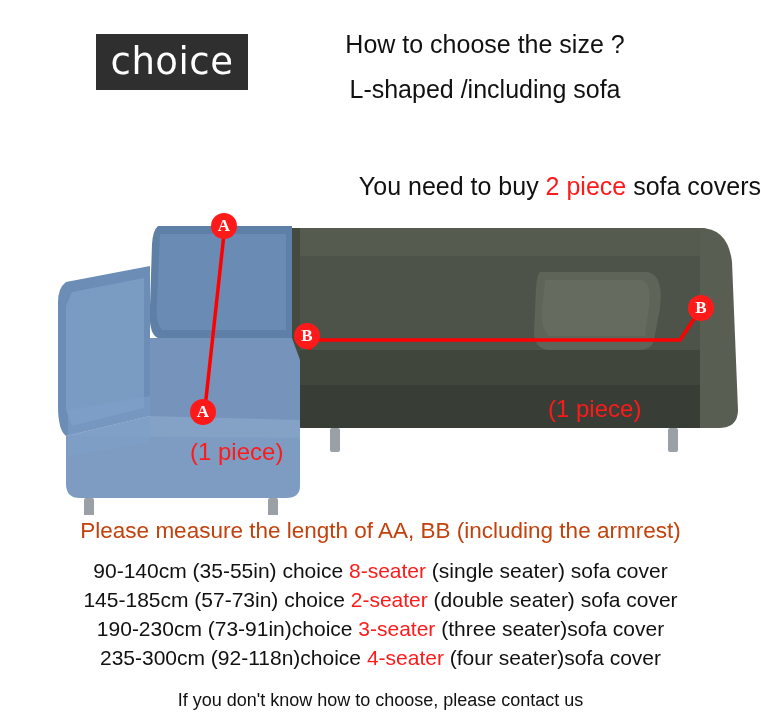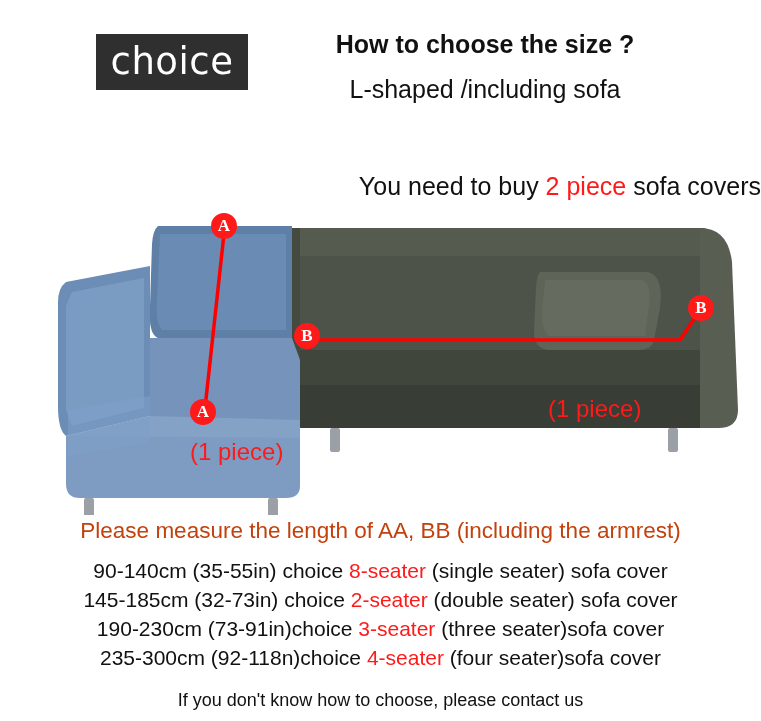--- a/index.html
+++ b/index.html
@@ -37,21 +37,20 @@
     font-family: "DejaVu Sans", sans-serif;
   }
   .head-line1 {
     position: absolute;
     left: 270px;
     top: 30px;
     width: 430px;
     text-align: center;
     font-size: 25px;
     color: #111111;
-    font-weight: bold;
   }
   .head-line2 {
     position: absolute;
     left: 270px;
     top: 75px;
     width: 430px;
     text-align: center;
     font-size: 25px;
     color: #111111;
   }
@@ -202,21 +201,21 @@
     <div class="piece-label" style="left:548px; top:185px;">(1 piece)</div>
   </div>
 
   <div class="measure-line">Please measure the length of AA, BB (including the armrest)</div>
 
   <div class="size-list">
     <div class="size-row">
       <span>90-140cm (35-55in) choice </span><span class="red">8-seater</span><span> (single seater) sofa cover</span>
     </div>
     <div class="size-row">
-      <span>145-185cm (32-73in) choice </span><span class="red">2-seater</span><span> (double seater) sofa cover</span>
+      <span>145-185cm (57-73in) choice </span><span class="red">2-seater</span><span> (double seater) sofa cover</span>
     </div>
     <div class="size-row">
       <span>190-230cm (73-91in)choice </span><span class="red">3-seater</span><span> (three seater)sofa cover</span>
     </div>
     <div class="size-row">
       <span>235-300cm (92-118n)choice </span><span class="red">4-seater</span><span> (four seater)sofa cover</span>
     </div>
   </div>
 
   <div class="contact">If you don't know how to choose, please contact us</div>

